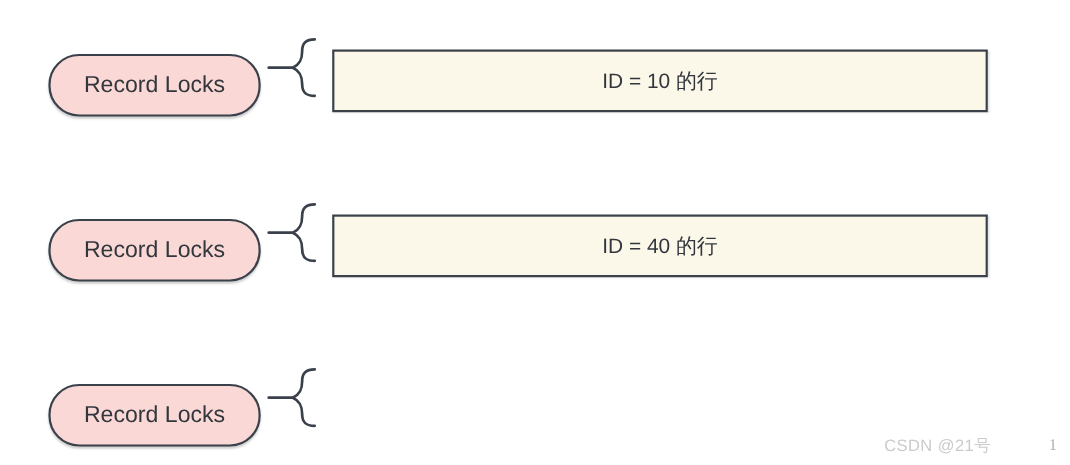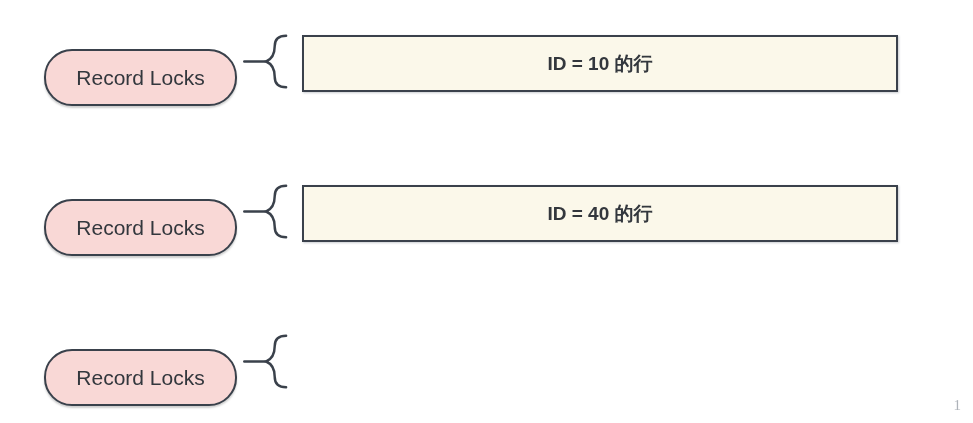--- a/index.html
+++ b/index.html
@@ -22,26 +22,26 @@
     box-shadow:0 2px 2px rgba(80,80,80,.28);
     margin-top:16px;
   }
   .connector{
     position:absolute;left:241px;top:0;
     width:56px;height:57px;
     stroke:var(--stroke,#3A414B);stroke-width:2.6;
     fill:none;stroke-linecap:round;
   }
   .box{
-    position:absolute;left:302px;top:2px;
+    position:absolute;left:302px;top:12px;
     width:596px;height:57px;box-sizing:border-box;
     background:var(--box-fill,#FBF8EA);
     border:2px solid var(--stroke,#3A414B);
     display:flex;align-items:center;justify-content:center;
-    font-size:19px;font-weight:700;color:var(--text,#33373D);
+    font-size:19px;font-weight:400;color:var(--text,#33373D);
     box-shadow:1px 1px 2px rgba(100,108,118,.35);
   }
   .watermark{
     position:absolute;top:397px;right:72px;
     font-size:15px;line-height:17px;
     color:var(--watermark,#C9CBCD);
     letter-spacing:.4px;
   }
   .pagenum{
     position:absolute;top:397px;right:12px;
@@ -84,15 +84,16 @@
   <div class="row" style="top:333px">
     <div class="pill">
       <span>Record Locks</span>
     </div>
     <svg class="connector" viewBox="0 0 56 60" aria-hidden="true">
       <path d="M2 30 H24"></path>
       <path d="M46 3 C37 3 34 7 34 14 C34 22 32 27 25 30 C32 33 34 38 34 46 C34 53 37 57 46 57"></path>
     </svg>
   </div>
 
+  <div class="watermark">CSDN @21号</div>
   <div class="pagenum">1</div>
 
 </div>
 
 </body></html>

